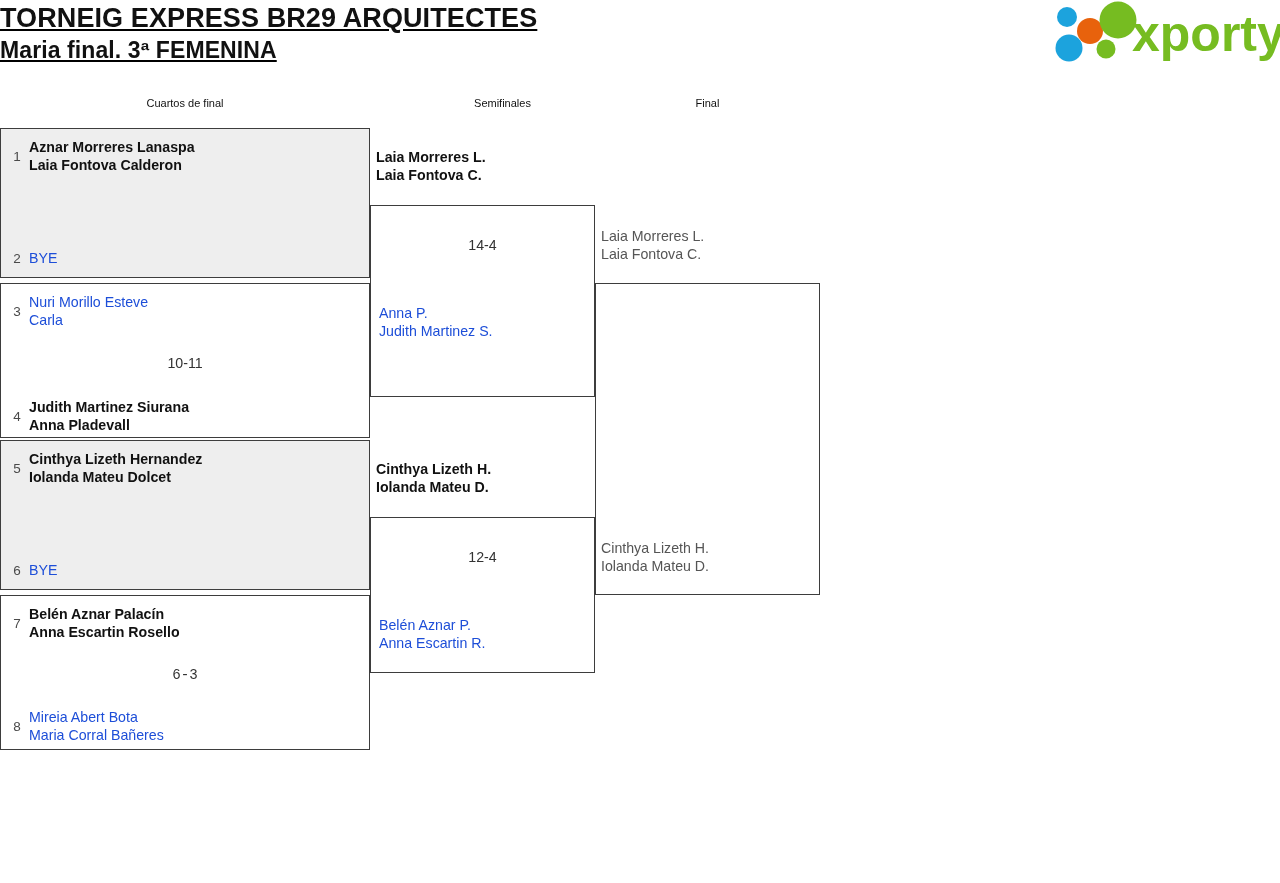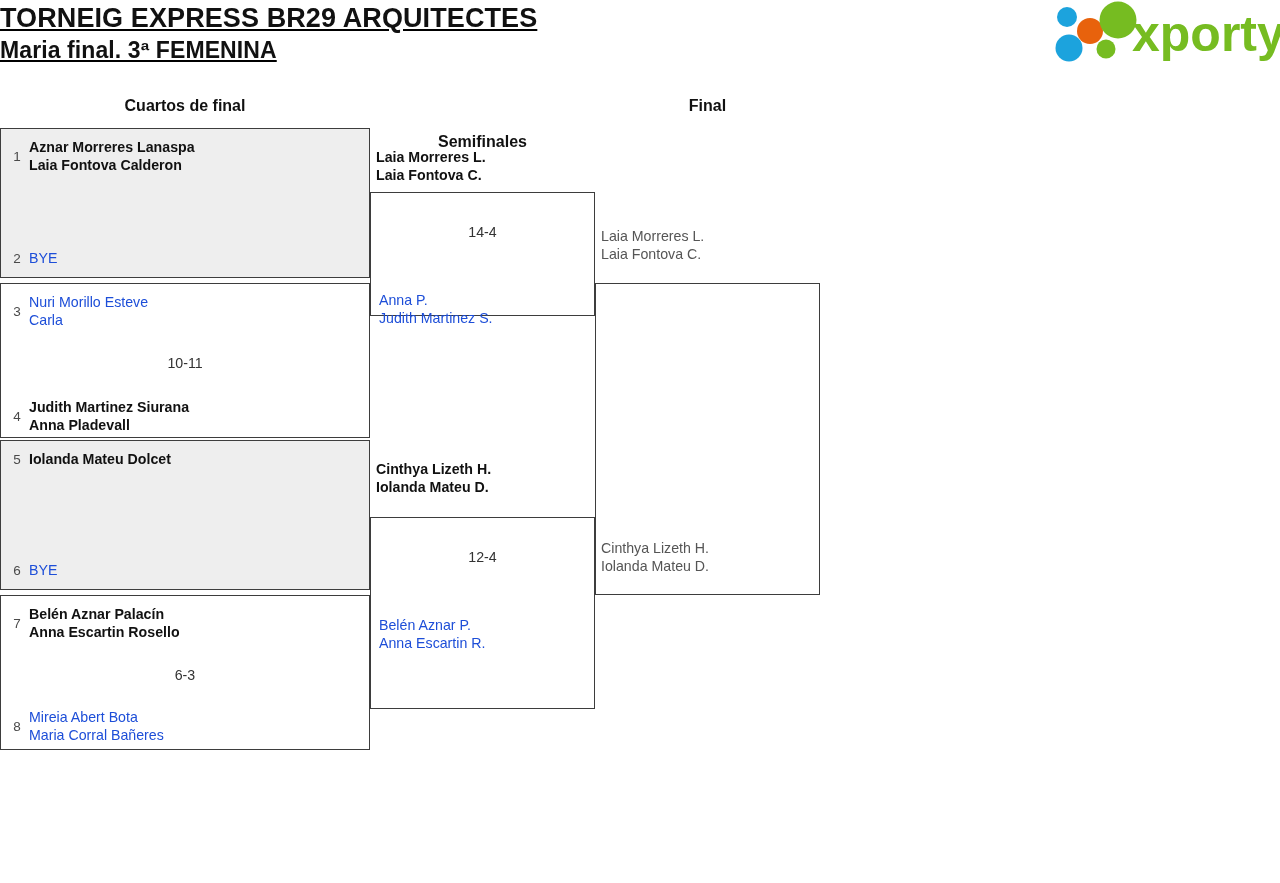--- a/index.html
+++ b/index.html
@@ -49,28 +49,28 @@
     left: 1052px;
     top: 0;
     width: 228px;
     height: 66px;
   }
   #brand-logo svg { display: block; }
 
   
   .round-header {
     position: absolute;
-    font-size: 16px;
-    font-weight: bold;
+    font-size: 11px;
+    font-weight: normal;
     color: #111111;
     text-align: center;
     white-space: nowrap;
   }
   #round-header-qf { left: 0px;   top: 97px; width: 370px; }
-  #round-header-sf { left: 370px; top: 97px; width: 225px; margin-top: 36px; }
+  #round-header-sf { left: 390px; top: 97px; width: 225px; }
   #round-header-f  { left: 595px; top: 97px; width: 225px; }
 
   
   .match-box {
     position: absolute;
     border: 1px solid #3d3d3d;
     background: #ffffff;
   }
   .match-box.shaded { background: #eeeeee; }
 
@@ -119,25 +119,25 @@
 
   #qf-match-1 .competitor.top    { top: 9px; }
   #qf-match-1 .competitor.bottom { top: 120px; }
   #qf-match-2 .competitor.top    { top: 9px; }
   #qf-match-2 .competitor.bottom { top: 114px; }
   #qf-match-2 .score             { top: 70px; }
   #qf-match-3 .competitor.top    { top: 9px; }
   #qf-match-3 .competitor.bottom { top: 120px; }
   #qf-match-4 .competitor.top    { top: 9px; }
   #qf-match-4 .competitor.bottom { top: 112px; }
-  #qf-match-4 .score             { top: 70px; }
-
-  
-  #sf-match-1 { left: 370px; top: 192px; width: 225px; height: 124px; }
-  #sf-match-2 { left: 370px; top: 517px; width: 225px; height: 192px; }
+  #qf-match-4 .score             { top: 70px; font-family: Liberation Mono, monospace; }
+
+  
+  #sf-match-1 { left: 370px; top: 205px; width: 225px; height: 192px; }
+  #sf-match-2 { left: 370px; top: 517px; width: 225px; height: 156px; }
 
   .sf-top-label {
     position: absolute;
     left: 376px;
     width: 219px;
     font-size: 14.2px;
     line-height: 18px;
     color: #111111;
     font-weight: bold;
   }
@@ -221,20 +221,21 @@
         <span class="nm">Judith Martinez Siurana</span>
         <span class="nm">Anna Pladevall</span>
       </span>
     </div>
   </div>
 
   <div class="match-box shaded" id="qf-match-3">
     <div class="competitor top">
       <span class="seed">5</span>
       <span class="names winner">
+        <span class="nm">Cinthya Lizeth Hernandez</span>
         <span class="nm">Iolanda Mateu Dolcet</span>
       </span>
     </div>
     <div class="competitor bottom">
       <span class="seed">6</span>
       <span class="names">
         <span class="nm">BYE</span>
       </span>
     </div>
   </div>

